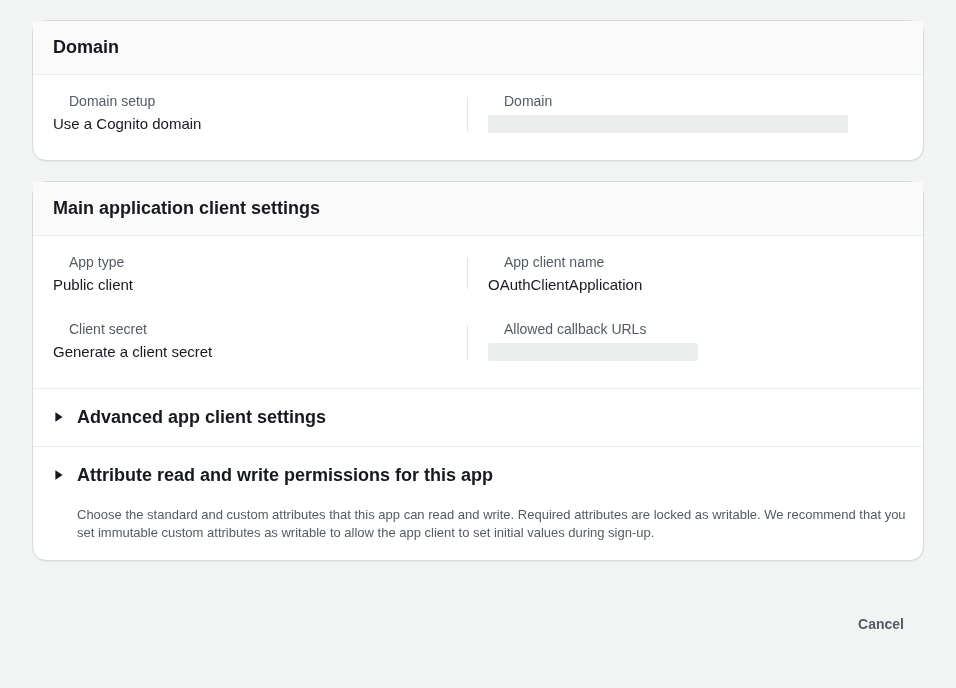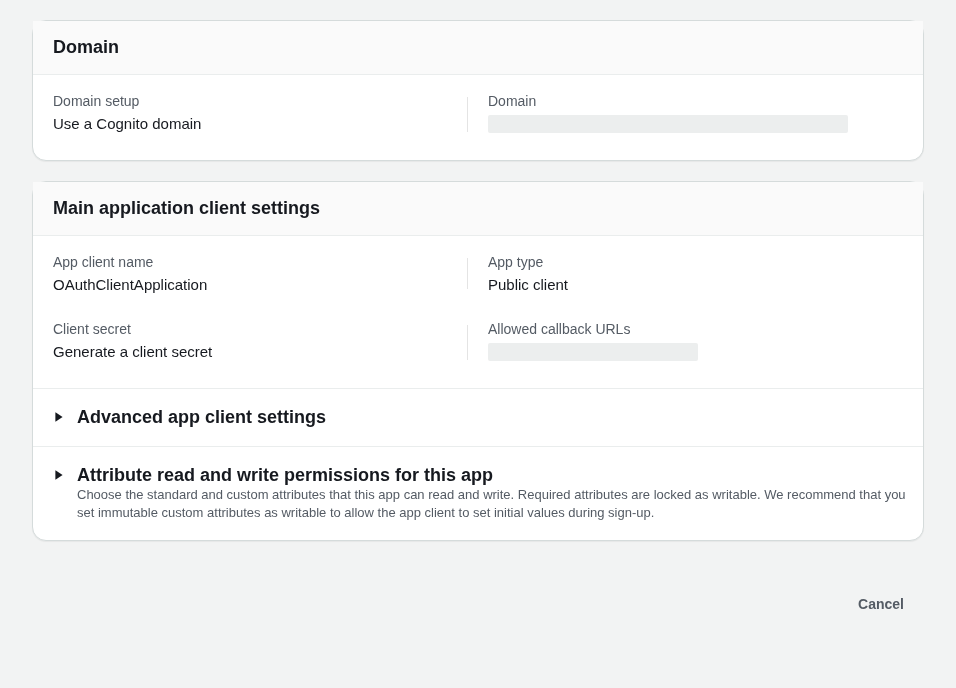--- a/index.html
+++ b/index.html
@@ -49,20 +49,21 @@
       right: 0;
       top: 4px;
       bottom: 4px;
       width: 1px;
       background: #e4e4e4;
     }
     .kv-label {
       color: #545b64;
       font-size: 14px;
       margin-bottom: 6px;
+      margin-left: 16px;
     }
     .kv-value {
       color: #16191f;
       font-size: 15px;
     }
     .row-gap { margin-top: 28px; }
 
     .redacted {
       display: inline-block;
       height: 18px;
@@ -86,21 +87,21 @@
     }
     .expander .caret svg { width: 12px; height: 12px; display:block; }
     .exp-title {
       font-size: 18px;
       font-weight: 700;
       color: #16191f;
     }
     .exp-desc {
       color: #545b64;
       font-size: 13px;
-      margin-top: 0;
+      margin-top: 20px;
       line-height: 1.4;
     }
 
     .footer-actions {
       display: flex;
       justify-content: flex-end;
       gap: 14px;
       padding: 26px 0 8px;
     }
     .btn {
@@ -157,26 +158,26 @@
   </div>
 </section>
 
 <section class="panel">
   <div class="panel-header">
     <h2>Main application client settings</h2>
   </div>
   <div class="panel-body">
     <div class="kv-row">
       <div class="kv-col">
+        <div class="kv-label">App type</div>
+        <div class="kv-value">Public client</div>
+      </div>
+      <div class="kv-col">
         <div class="kv-label">App client name</div>
         <div class="kv-value">OAuthClientApplication</div>
-      </div>
-      <div class="kv-col">
-        <div class="kv-label">App type</div>
-        <div class="kv-value">Public client</div>
       </div>
     </div>
     <div class="kv-row row-gap">
       <div class="kv-col">
         <div class="kv-label">Client secret</div>
         <div class="kv-value">Generate a client secret</div>
       </div>
       <div class="kv-col">
         <div class="kv-label">Allowed callback URLs</div>
         <div class="kv-value">

